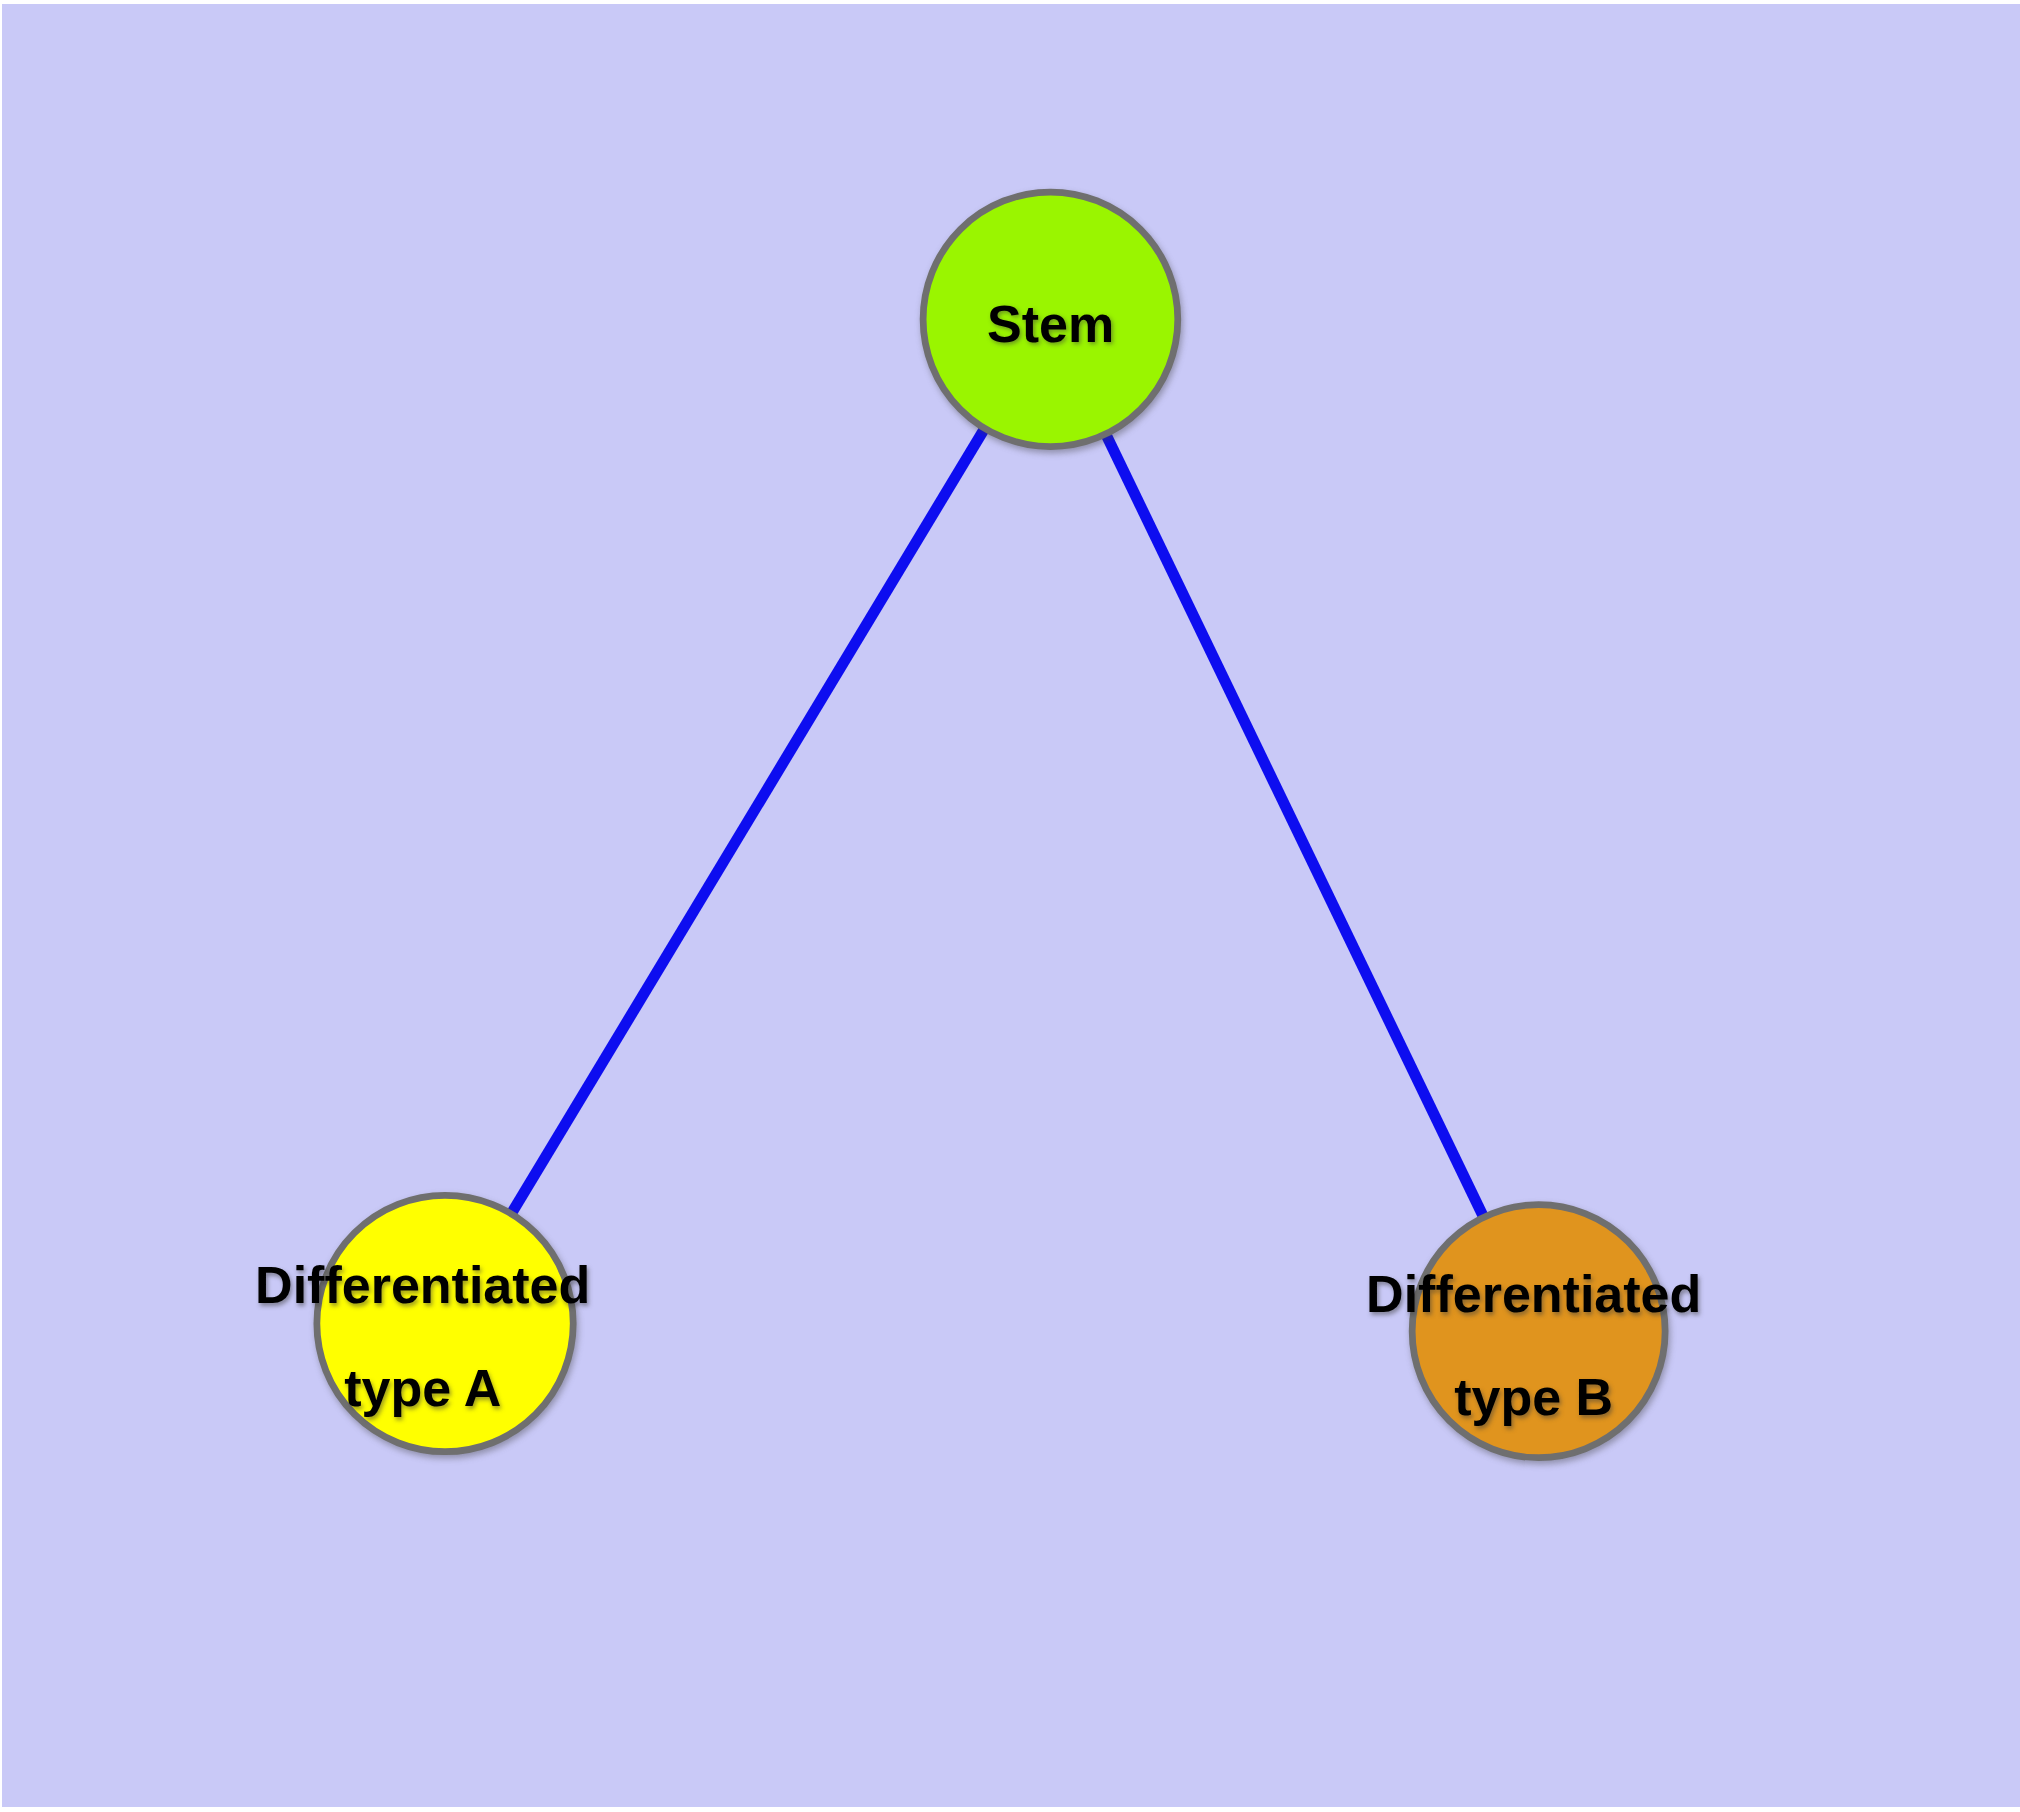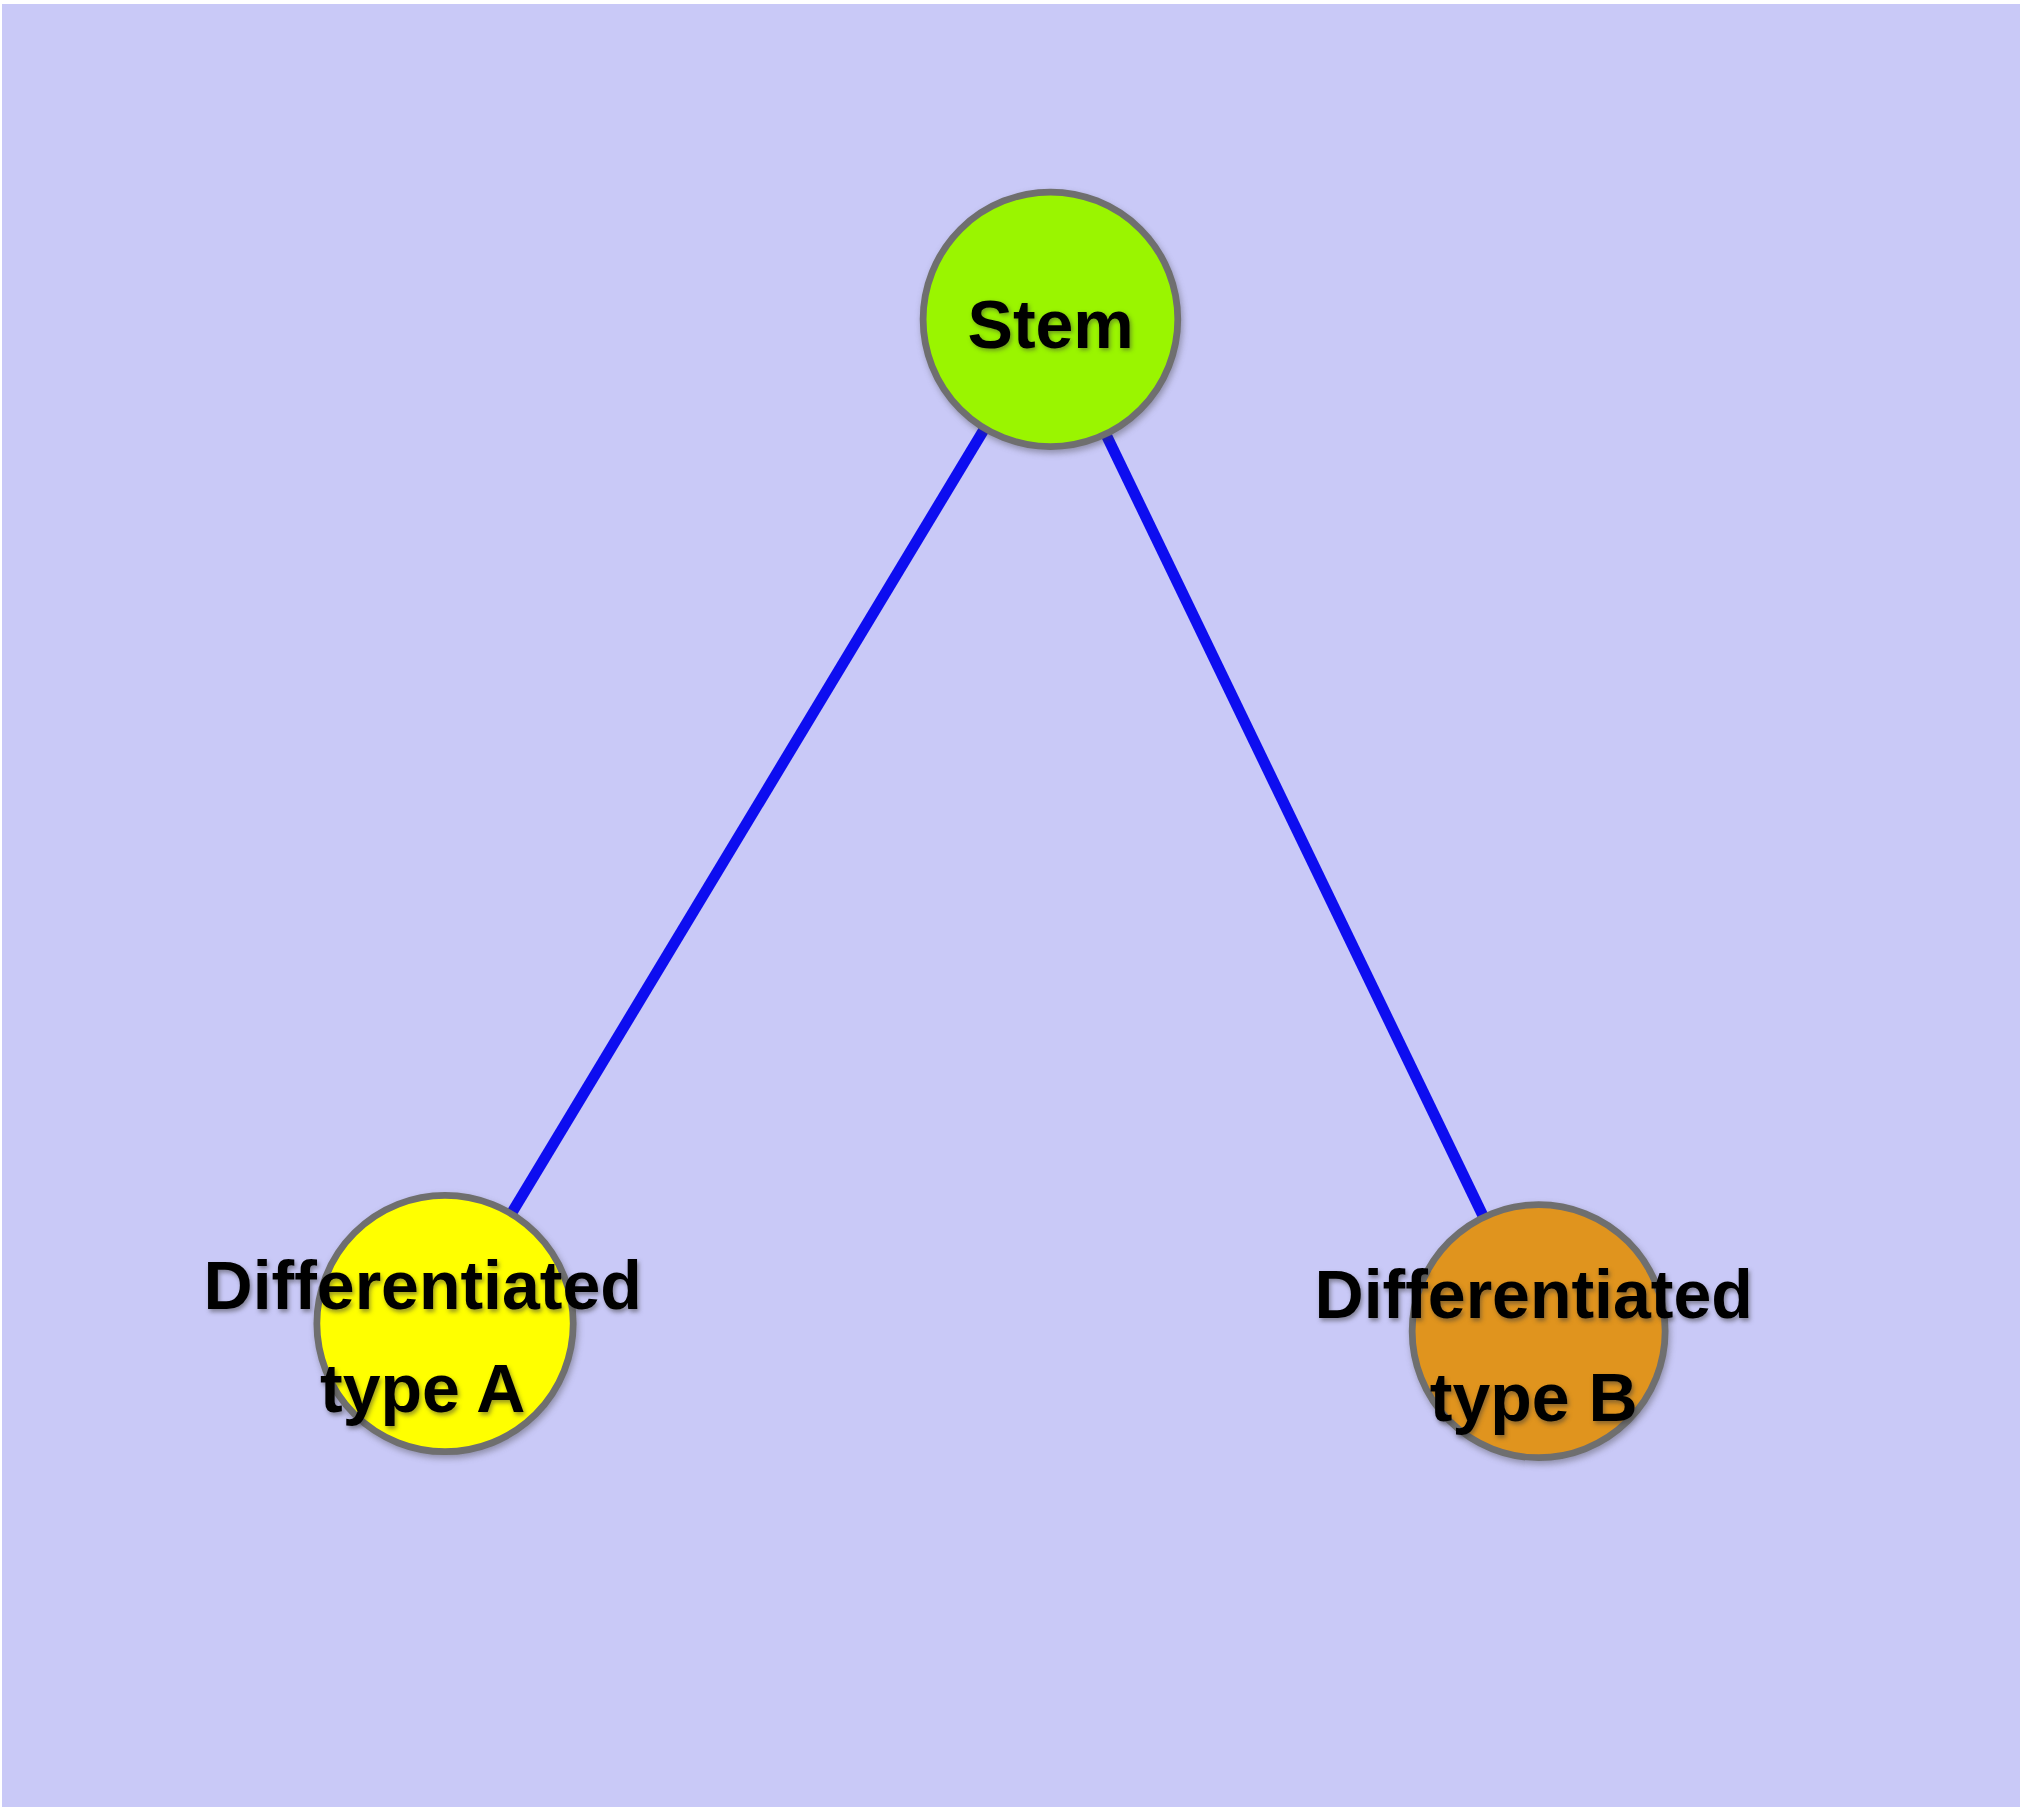--- a/index.html
+++ b/index.html
@@ -28,21 +28,21 @@
     width: 100%;
     height: 100%;
   }
   .graph-svg circle {
     filter: drop-shadow(2px 4px 4px rgba(60, 60, 60, 0.40));
   }
   .node-label {
     position: absolute;
     transform: translate(-50%, -50%);
     font-weight: bold;
-    font-size: 68px;
+    font-size: 52px;
     line-height: 103px;
     text-align: center;
     white-space: pre-line;
     letter-spacing: 0;
     text-shadow: 1.7px 2.5px 4.2px rgba(60, 60, 60, 0.50);
     pointer-events: none;
   }
   .label-stem   { left: 1049px; top: 320px; }
   .label-type-a { left: 421px;  top: 1333px; }
   .label-type-b { left: 1532px; top: 1342px; }

